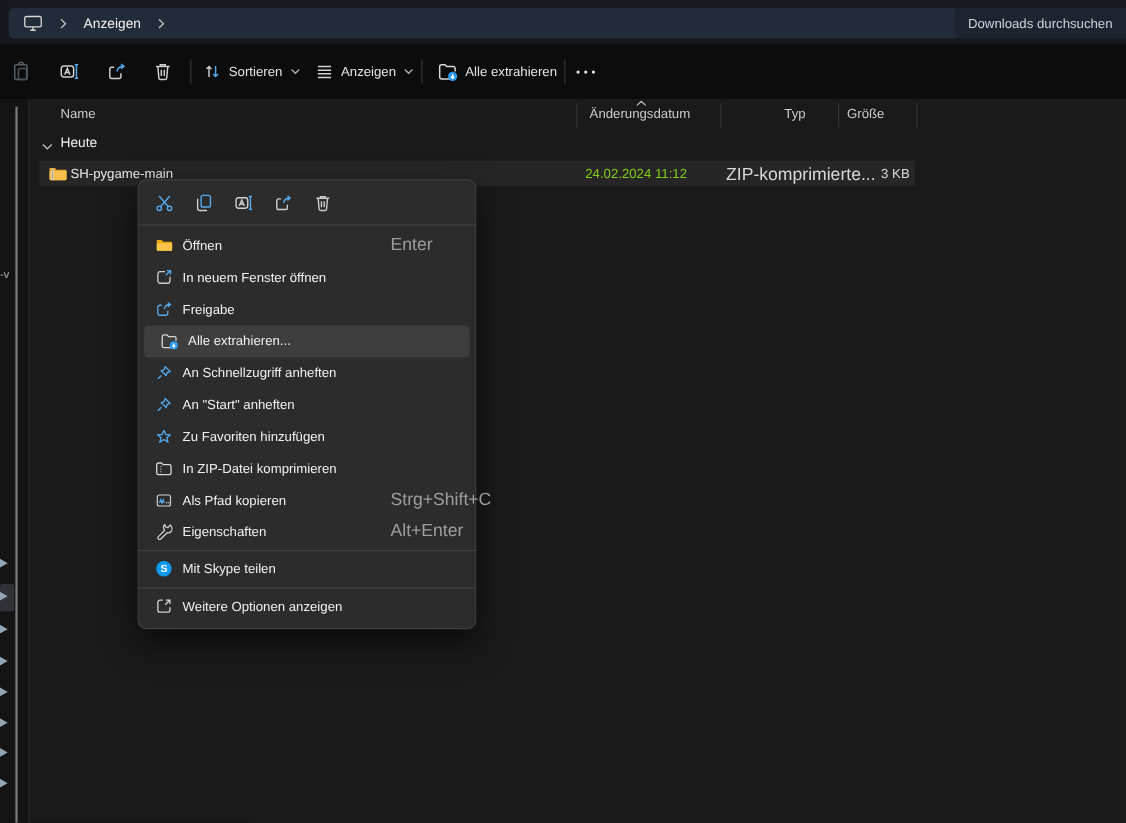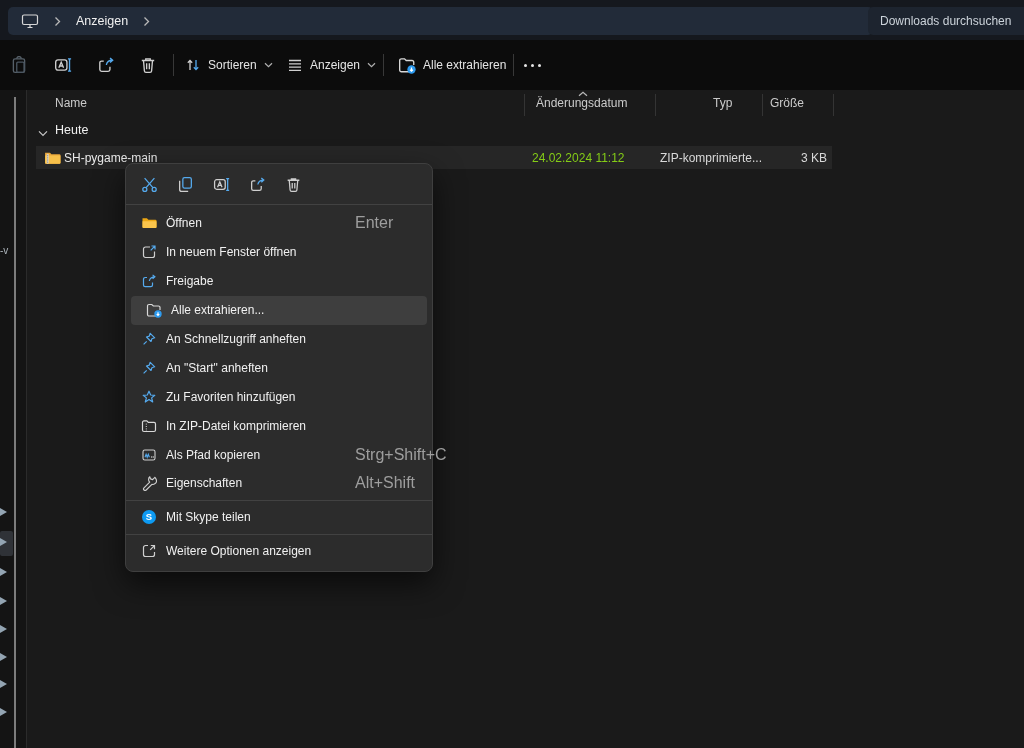--- a/index.html
+++ b/index.html
@@ -37,21 +37,21 @@
   .tree-hl{position:absolute;left:0;width:13px;height:25px;background:#2f3237;border-radius:2px;}
   .col-header{position:absolute;top:6px;font-size:12px;color:#cbcbcb;}
   .col-sep{position:absolute;top:4px;width:1px;height:22px;background:#343434;}
   .sort-caret{position:absolute;left:578px;top:1px;}
   .group-row{position:absolute;left:38px;top:33px;display:flex;align-items:flex-end;gap:7px;}
   .group-label{font-size:12.5px;color:#f0f0f0;}
   .file-row{position:absolute;left:36px;top:56px;width:796px;height:23px;background:#262626;}
   .file-icon{position:absolute;left:8px;top:3px;}
   .file-name{position:absolute;left:28px;top:5px;font-size:12px;color:#eaeaea;}
   .file-date{position:absolute;left:496px;top:5px;font-size:12px;color:#84cc16;}
-  .file-type{position:absolute;left:624px;top:5px;font-size:12px;color:#d9d9d9;}
+  .file-type{position:absolute;left:624px;top:5px;font-size:16px;color:#d9d9d9;}
   .file-size{position:absolute;left:726px;top:5px;width:65px;text-align:right;font-size:12px;color:#d9d9d9;}
   
   .menu{position:absolute;left:125px;top:163px;width:308px;background:#2c2c2c;
     border:1px solid #3f3f3f;border-radius:8px;box-sizing:border-box;
     box-shadow:0 12px 30px rgba(0,0,0,.6);text-align:right;}
   .qa{height:40px;display:flex;align-items:center;padding-left:15px;gap:19px;}
   .qa-btn{width:17px;height:17px;display:flex;align-items:center;justify-content:center;}
   .menu-hr{height:1px;background:#424242;}
   .menu-list{padding:4px 0 5px;}
   .menu-item{height:28.9px;display:flex;align-items:center;padding:0 12px 0 15px;
@@ -361,21 +361,21 @@
       <span class="mi-shortcut">Strg+Shift+C</span>
     </div>
 
     <div class="menu-item">
       <span class="mi-icon">
         <svg width="16" height="16" viewBox="0 0 16 16" fill="none" stroke="#cfcfcf" stroke-width="1.15" stroke-linejoin="round">
           <path d="M13.9 2.3 L11.6 4.6 L9.5 3.9 L8.8 1.8 A3.6 3.6 0 0 0 8.7 7.1 L3 12.8 a1.55 1.55 0 0 0 2.2 2.2 L10.9 9.3 a3.6 3.6 0 0 0 4.3 -4.9 z"></path>
         </svg>
       </span>
       <span class="mi-label">Eigenschaften</span>
-      <span class="mi-shortcut">Alt+Shift</span>
+      <span class="mi-shortcut">Alt+Enter</span>
     </div>
 
     <div class="menu-sep"></div>
 
     <div class="menu-item">
       <span class="mi-icon">
         <svg width="16" height="16" viewBox="0 0 16 16">
           <circle cx="8" cy="8" r="7" fill="#0d9af2"></circle>
           <text x="8" y="11.3" text-anchor="middle" font-size="9.5" font-weight="bold" fill="#ffffff" font-family="Liberation Sans, sans-serif">S</text>
         </svg>

